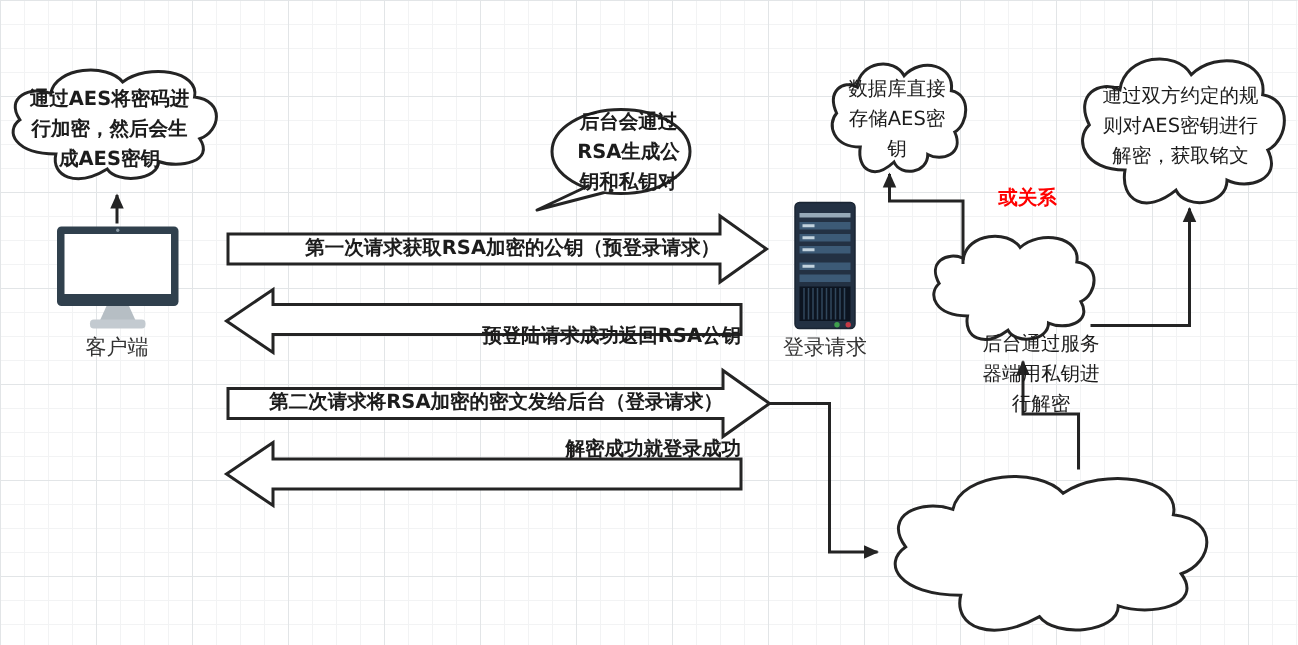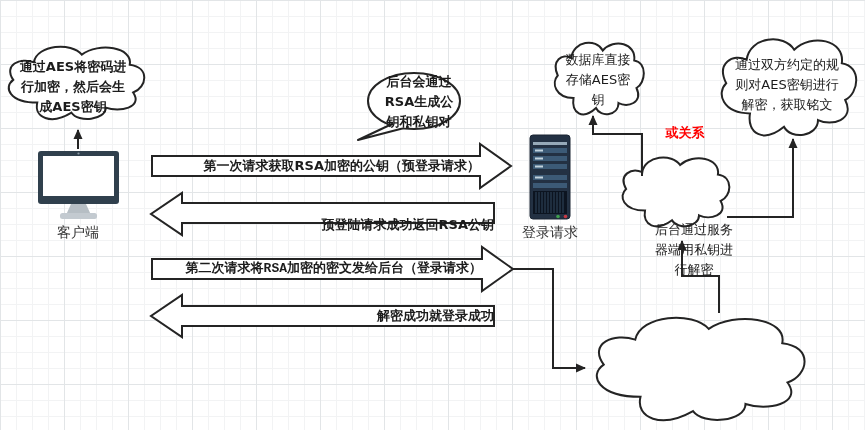--- a/index.html
+++ b/index.html
@@ -116,19 +116,19 @@
 
   <div class="txt" style="left:636px;top:172px;width:116px;margin-top:48px;">后台通过服务
 器端用私钥进
 行解密</div>
 
 
   <div class="or-text" style="left:650px;top:123px;width:70px;">或关系</div>
 
   <div class="arrow-label" style="left:152px;top:156px;width:328px;">第一次请求获取RSA加密的公钥（预登录请求）</div>
   <div class="arrow-label" style="left:182px;top:215px;width:312px;">预登陆请求成功返回RSA公钥</div>
-  <div class="arrow-label" style="left:152px;top:259px;width:330px;font-family:Liberation Mono, monospace;">第二次请求将RSA加密的密文发给后台（登录请求）</div>
-  <div class="arrow-label" style="left:182px;top:306px;width:312px;">解密成功就登录成功</div>
+  <div class="arrow-label" style="left:152px;top:259px;width:330px;">第二次请求将RSA加密的密文发给后台（登录请求）</div>
+  <div class="arrow-label" style="left:182px;top:290px;width:312px;">解密成功就登录成功</div>
 
   <div class="node-label" style="left:38px;top:224px;width:80px;">客户端</div>
   <div class="node-label" style="left:510px;top:224px;width:80px;">登录请求</div>
 
 </div>
 
 </body></html>

